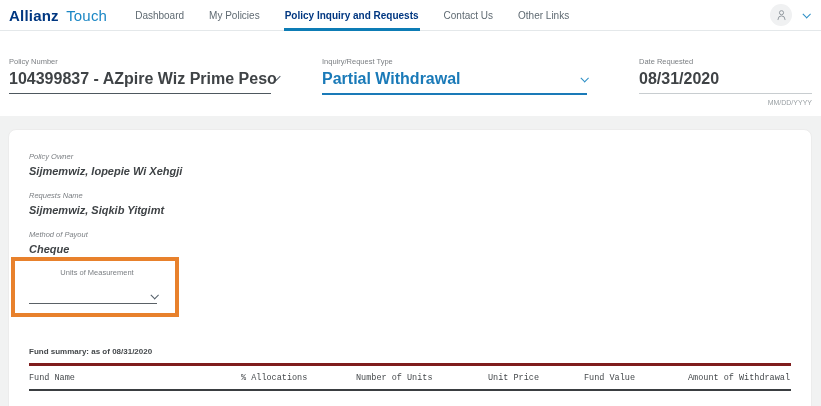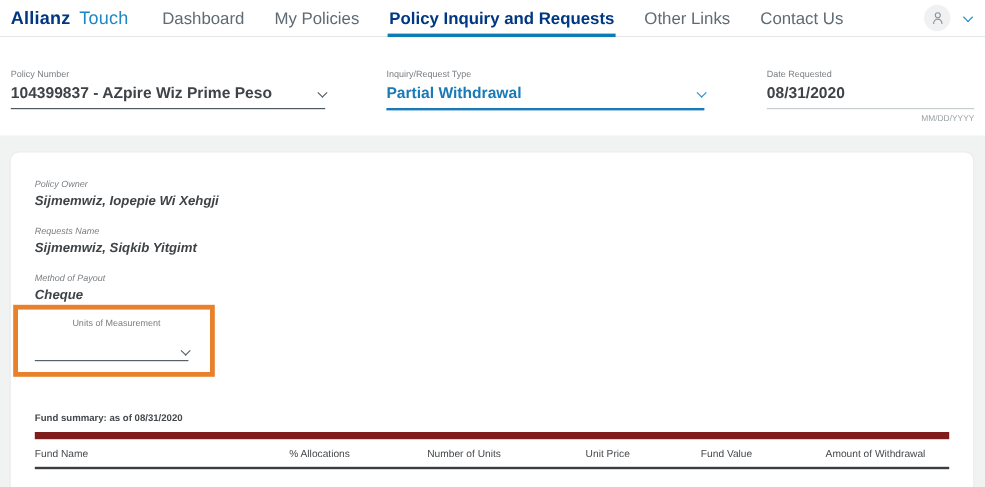--- a/index.html
+++ b/index.html
@@ -7,42 +7,42 @@
     font-family:"Liberation Sans","DejaVu Sans",sans-serif; }
   .app { width:821px; height:328px; display:flex; flex-direction:column; }
 
   
   .topbar { height:31px; background:#fff; border-bottom:1px solid #e4e8ea;
     display:flex; align-items:center; padding:0 12px 0 9px; flex-shrink:0; }
   .logo { font-size:15px; letter-spacing:.2px; white-space:nowrap; }
   .logo .brand { font-weight:700; color:#003781; }
   .logo .product { font-weight:400; color:#1b87c5; margin-left:3px; }
   .nav { display:flex; align-items:stretch; height:31px; margin-left:27px; }
-  .nav-item { font-size:14px; color:#5f6a72; display:flex; align-items:center;
+  .nav-item { font-size:10px; color:#5f6a72; display:flex; align-items:center;
     padding:0 1px; margin-right:23px; cursor:pointer; border-bottom:3px solid transparent;
     border-top:3px solid transparent; white-space:nowrap; }
   .nav-item.active { color:#003781; font-weight:700; border-bottom:3px solid #0d7cb5; }
   .top-right { margin-left:auto; display:flex; align-items:center; gap:11px; }
   .avatar { width:22px; height:22px; border-radius:50%; background:#f0f1f2;
     display:flex; align-items:center; justify-content:center; cursor:pointer; }
   .chev { display:inline-block; width:6px; height:6px;
     border-right:1.6px solid currentColor; border-bottom:1.6px solid currentColor;
     transform:rotate(45deg) translateY(-1px); }
   .chev-blue { color:#2d8fc6; }
   .chev-dark { color:#55606a; }
 
   
   .sr-head { background:#fff; padding:13px 9px 10px 9px; flex-shrink:0; }
   .sr-title { font-size:17px; font-weight:700; color:#393d40; letter-spacing:.2px; }
   .fields { display:flex; margin-top:13px;gap:40px; }
   .field { display:flex; flex-direction:column; }
   .field .flabel { font-size:7.5px; color:#7b7f83; margin-bottom:4px; }
   .fcontrol { display:flex; align-items:center; justify-content:space-between;
     padding-bottom:5px; }
-  .fvalue { font-size:13px; font-weight:600; color:#3f4346; white-space:nowrap; }
+  .fvalue { font-size:16px; font-weight:600; color:#3f4346; white-space:nowrap; }
   .f-policy { width:262px; }
   .f-policy .fcontrol { border-bottom:1.5px solid #4e585f; }
   .f-inquiry { width:265px; margin-left:11px; }
   .f-inquiry .fvalue { color:#1a7ab8; }
   .f-inquiry .fcontrol { border-bottom:2px solid #1a7ab8; }
   .f-date { flex:1; margin-left:12px; }
   .f-date .fcontrol { border-bottom:1px solid #c8cdd0; }
   .hint-row { text-align:right; font-size:7px; color:#9aa0a4; margin-top:4px; }
 
   
@@ -58,22 +58,22 @@
   .uom-select { display:flex; align-items:flex-end; justify-content:space-between;
     width:128px; border-bottom:1px solid #5a6166; padding-bottom:4px; margin-top:10px;
     height:16px; cursor:pointer; }
   .uom-value { font-size:10px; color:#3f4346; }
 
   .fund-title { font-size:8px; font-weight:700; color:#44484b; margin-top:30px; }
 
   .ftable { margin-top:7px; }
   .frow { display:grid; grid-template-columns:212px 115px 132px 96px 104px 1fr;
     align-items:center; }
-  .fhead { border-top:6px solid #7f1d1d; padding:7px 0 6px 0;
-    border-bottom:2px solid #3a3e41; }
+  .fhead { border-top:3px solid #7f1d1d; padding:7px 0 6px 0;
+    border-bottom:2px solid #3a3e41;font-family:Liberation Mono, monospace; }
   .fhead .fcell { font-size:8.5px; color:#45494c; }
   .fdata { padding:13px 0 12px 0; }
   .fdata .fcell { font-size:8.5px; color:#4a4e51; }
   .fcell { white-space:nowrap; }
   .winput { width:103px; border:none; outline:none; border-bottom:1px solid #d6d7d8;
     font-size:8.5px; color:#4a4e51; padding:2px 0 4px 0; background:transparent;
     font-family:"Liberation Sans","DejaVu Sans",sans-serif; }
   .winput::placeholder { color:#c6c8ca; }
 </style>
 </head>
@@ -83,22 +83,22 @@
 
   <div class="topbar">
     <div class="logo">
       <span class="brand">Allianz</span>
       <span class="product">Touch</span>
     </div>
     <div class="nav">
       <div class="nav-item">Dashboard</div>
       <div class="nav-item">My Policies</div>
       <div class="nav-item active">Policy Inquiry and Requests</div>
+      <div class="nav-item">Contact Us</div>
       <div class="nav-item">Other Links</div>
-      <div class="nav-item">Contact Us</div>
     </div>
     <div class="top-right">
       <div class="avatar">
         <svg width="11" height="12" viewBox="0 0 24 26" fill="none" stroke="#8b9399" stroke-width="2">
           <circle cx="12" cy="8" r="4.5"></circle>
           <path d="M4.5 24v-1.5a7.5 7.5 0 0 1 15 0V24"></path>
         </svg>
       </div>
       <span class="chev chev-blue"></span>
     </div>

